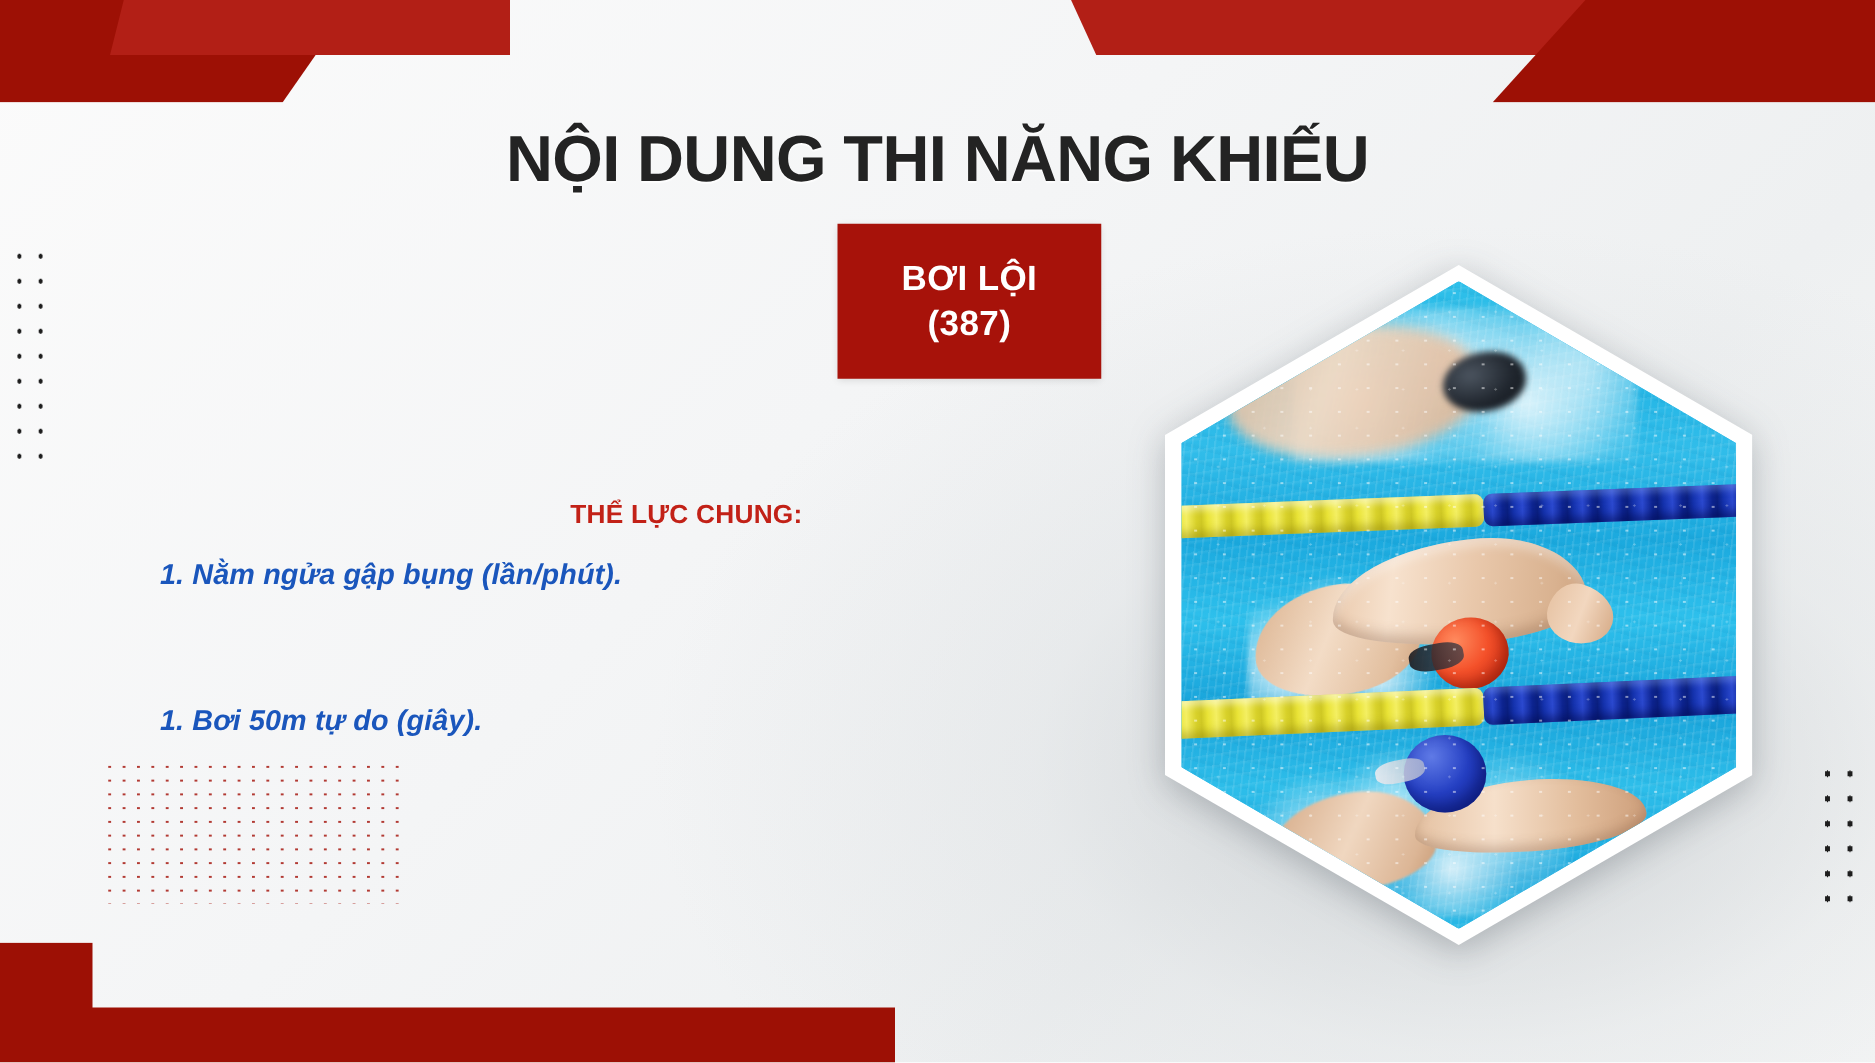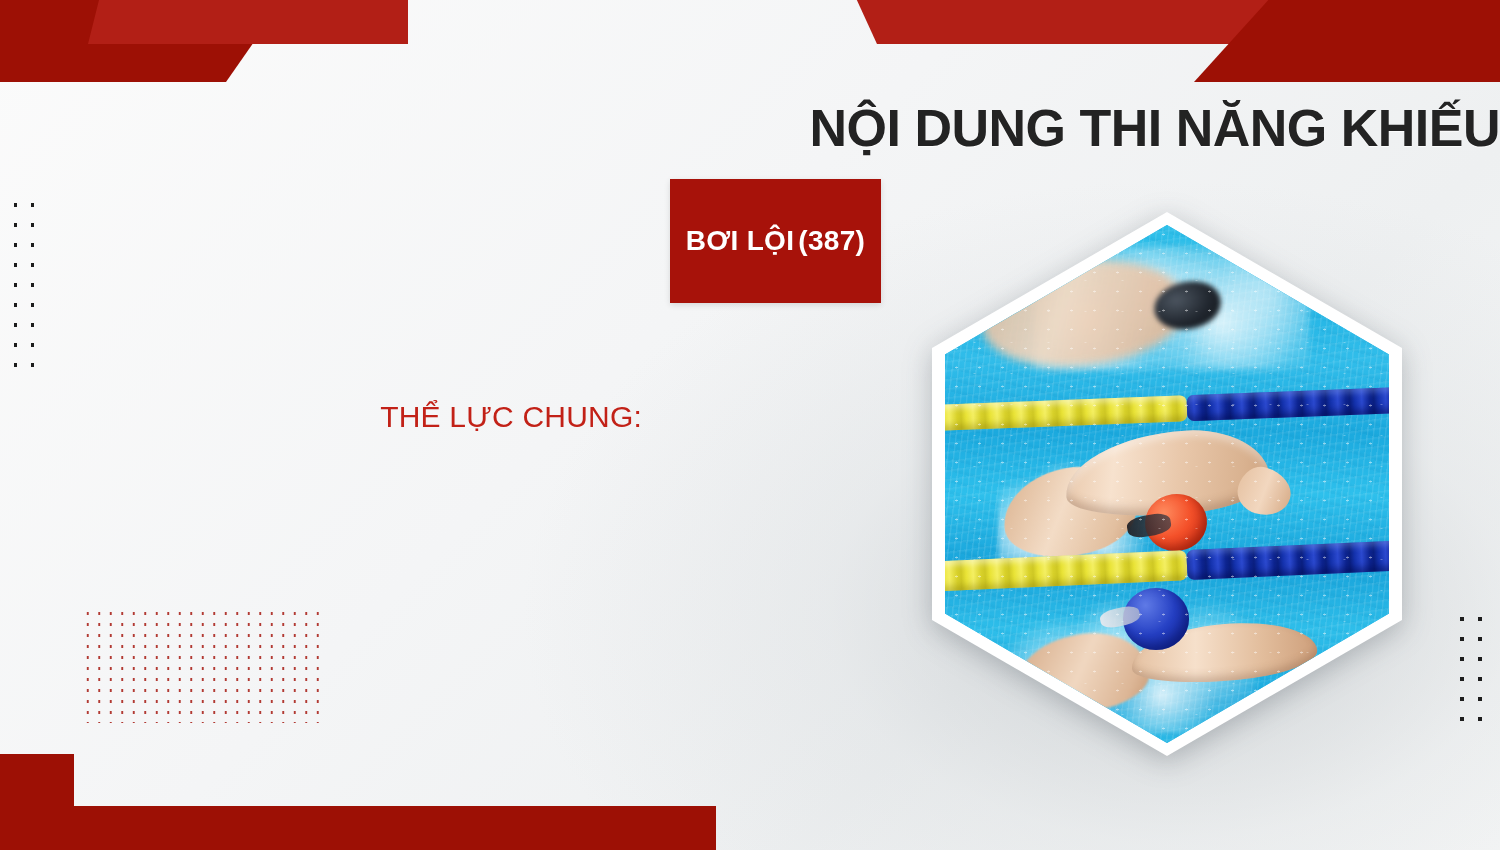--- a/index.html
+++ b/index.html
@@ -105,40 +105,40 @@
     background-size: 11.5px 11px;
     background-position: 2px 2px;
   }
 
   
   .title {
     position: absolute;
     left: 0;
     right: 0;
     top: 98px;
-    text-align: right;
+    text-align: center;
     font-size: 52px;
     font-weight: 700;
     letter-spacing: -0.5px;
     color: #232323;
     text-shadow: 0 1px 1px rgba(255,255,255,0.85);
     white-space: nowrap;
   }
 
   
   .badge {
     position: absolute;
     left: 670px;
     top: 179px;
     width: 211px;
     height: 124px;
     background: #a7120a;
     color: #ffffff;
     display: flex;
-    flex-direction: row;
+    flex-direction: column;
     align-items: center;
     justify-content: center;
     gap: 4px;
     box-shadow: 0 2px 6px rgba(0,0,0,0.12);
   }
   .badge-line {
     font-size: 28px;
     font-weight: 700;
     line-height: 1.15;
     letter-spacing: 0.3px;
@@ -147,22 +147,22 @@
   
   .content {
     position: absolute;
     left: 100px;
     top: 400px;
     width: 560px;
   }
   .section-head {
     text-align: right;
     padding-right: 18px;
-    font-size: 30px;
-    font-weight: 400;
+    font-size: 21px;
+    font-weight: 700;
     color: #c22117;
     letter-spacing: 0.2px;
   }
   .section-item {
     margin-top: 22px;
     font-size: 23px;
     font-weight: 700;
     font-style: italic;
     color: #1a56bc;
     letter-spacing: 0.1px;
@@ -434,23 +434,25 @@
   <div class="title">NỘI DUNG THI NĂNG KHIẾU</div>
 
   <div class="badge">
     <div class="badge-line">BƠI LỘI</div>
     <div class="badge-line">(387)</div>
   </div>
 
   <div class="content">
 
     <div class="section-head">THỂ LỰC CHUNG:</div>
+    <div class="section-item">1. Nằm ngửa gập bụng (lần/phút).</div>
 
     <div class="gap"></div>
 
+    <div class="section-item">1. Bơi 50m tự do (giây).</div>
   </div>
 
   <div class="hex-wrap">
     <div class="hex-outer"></div>
     <div class="hex-inner">
       <div class="pool"></div>
       <div class="water-texture"></div>
 
       <div class="swimmer sw-top-splash"></div>
       <div class="swimmer sw-top-body"></div>

